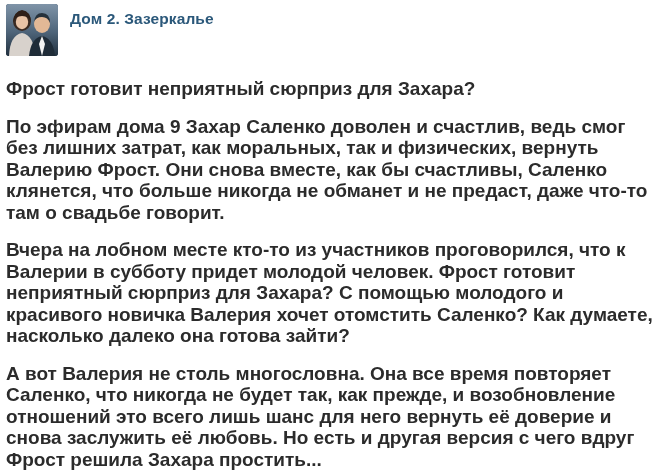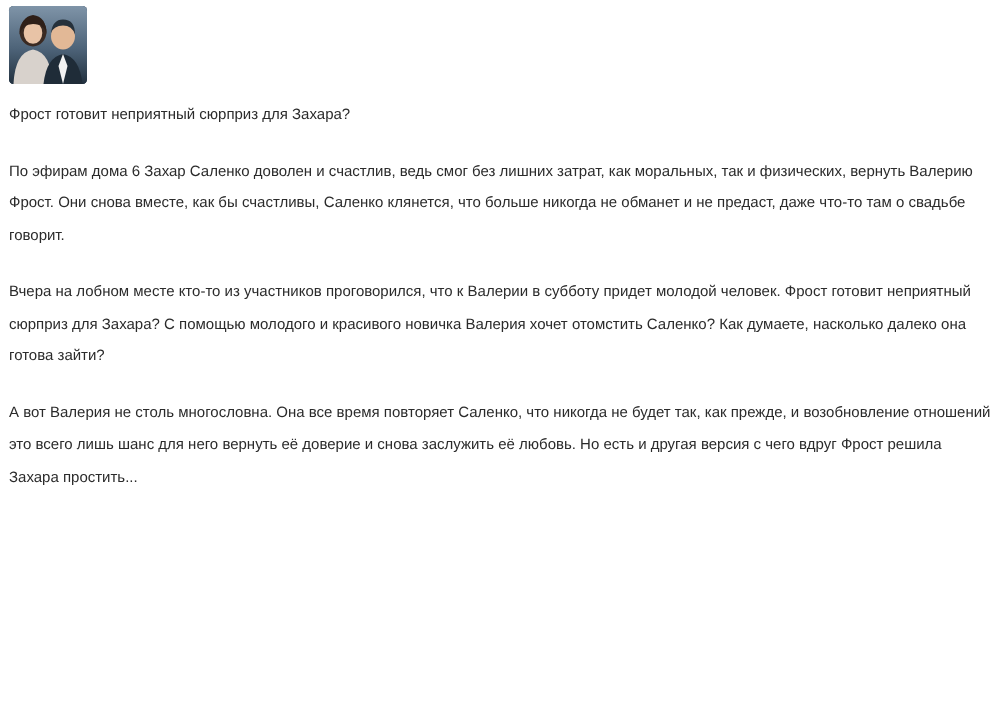--- a/index.html
+++ b/index.html
@@ -47,25 +47,26 @@
     color: #2b587a;
     line-height: 1.2;
     padding-top: 6px;
     letter-spacing: 0.1px;
     cursor: pointer;
   }
   .body {
     padding-top: 10px;
   }
   p.para {
-    margin: 0 0 16px 0;
-    font-size: 10px;
+    margin: 12px 0 16px 0;
+    font-size: 19px;
     line-height: 21.5px;
     color: #2b2b2b;
     text-align: left;
+    font-weight: bold;
   }
   p.para:last-child {
     margin-bottom: 0;
   }
   .lead {
     margin-bottom: 17px;
   }
 </style>
 </head>
 <body>
@@ -88,22 +89,23 @@
         <ellipse cx="16" cy="18" rx="6.2" ry="7.2" fill="#e8c3a6"></ellipse>
         <path d="M7 19 Q8 7 16 6 Q25 7 25 19 Q24 12 16 12 Q9 12 7 19 Z" fill="#2e1f18"></path>
         <path d="M3 52 Q4 31 16 29 Q28 31 29 52 Z" fill="#d8d2cc"></path>
 
         <ellipse cx="36" cy="20" rx="8" ry="9" fill="#e2b896"></ellipse>
         <path d="M28 18 Q29 9 36 9 Q44 9 44 19 Q42 13 36 13 Q30 13 28 18 Z" fill="#26313b"></path>
         <path d="M23 52 Q25 34 36 32 Q47 34 49 52 Z" fill="#1f2c38"></path>
         <path d="M36 32 L33 40 L36 52 L39 40 Z" fill="#f2f2f2"></path>
       </svg>
     </div>
+    <div class="title">Дом 2. Зазеркалье</div>
   </div>
 
   <div class="body">
     <p class="para lead">Фрост готовит неприятный сюрприз для Захара?</p>
-    <p class="para">По эфирам дома 6 Захар Саленко доволен и счастлив, ведь смог без лишних затрат, как моральных, так и физических, вернуть Валерию Фрост. Они снова вместе, как бы счастливы, Саленко клянется, что больше никогда не обманет и не предаст, даже что-то там о свадьбе говорит.</p>
+    <p class="para">По эфирам дома 9 Захар Саленко доволен и счастлив, ведь смог без лишних затрат, как моральных, так и физических, вернуть Валерию Фрост. Они снова вместе, как бы счастливы, Саленко клянется, что больше никогда не обманет и не предаст, даже что-то там о свадьбе говорит.</p>
     <p class="para">Вчера на лобном месте кто-то из участников проговорился, что к Валерии в субботу придет молодой человек. Фрост готовит неприятный сюрприз для Захара? С помощью молодого и красивого новичка Валерия хочет отомстить Саленко? Как думаете, насколько далеко она готова зайти?</p>
     <p class="para">А вот Валерия не столь многословна. Она все время повторяет Саленко, что никогда не будет так, как прежде, и возобновление отношений это всего лишь шанс для него вернуть её доверие и снова заслужить её любовь. Но есть и другая версия с чего вдруг Фрост решила Захара простить...</p>
   </div>
 
 </div>
 
 </body></html>

